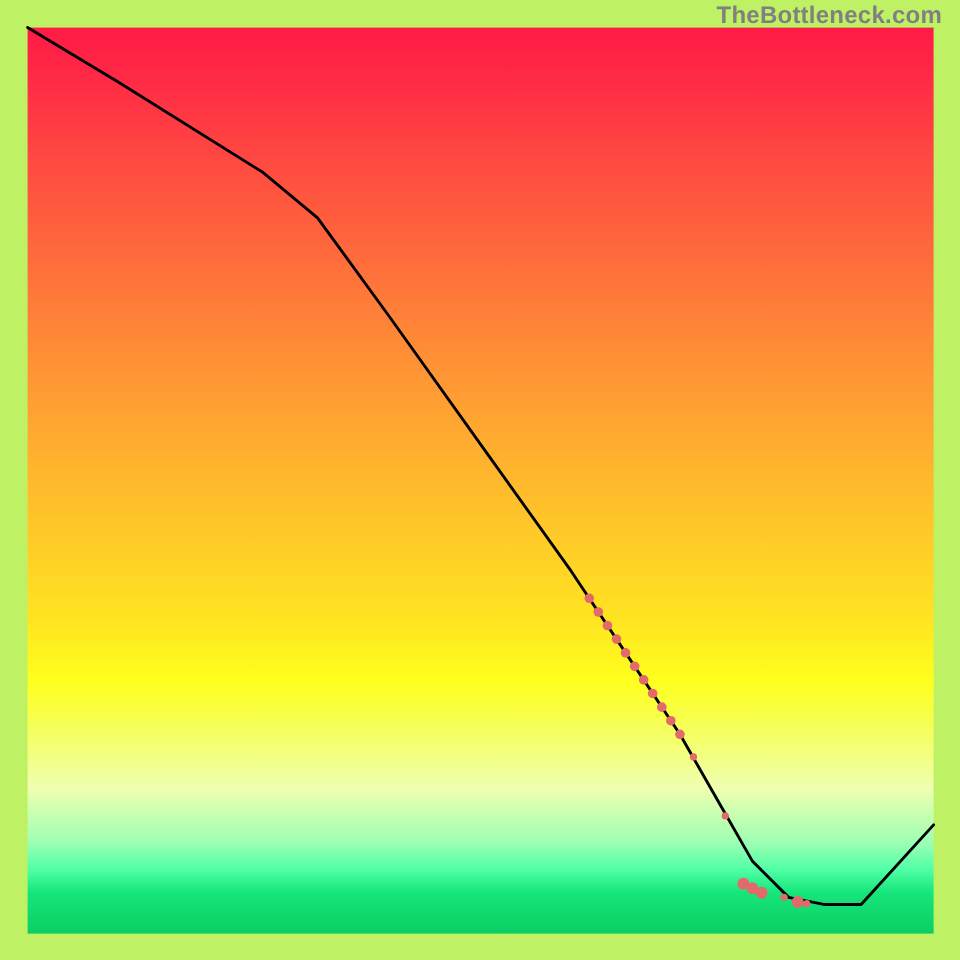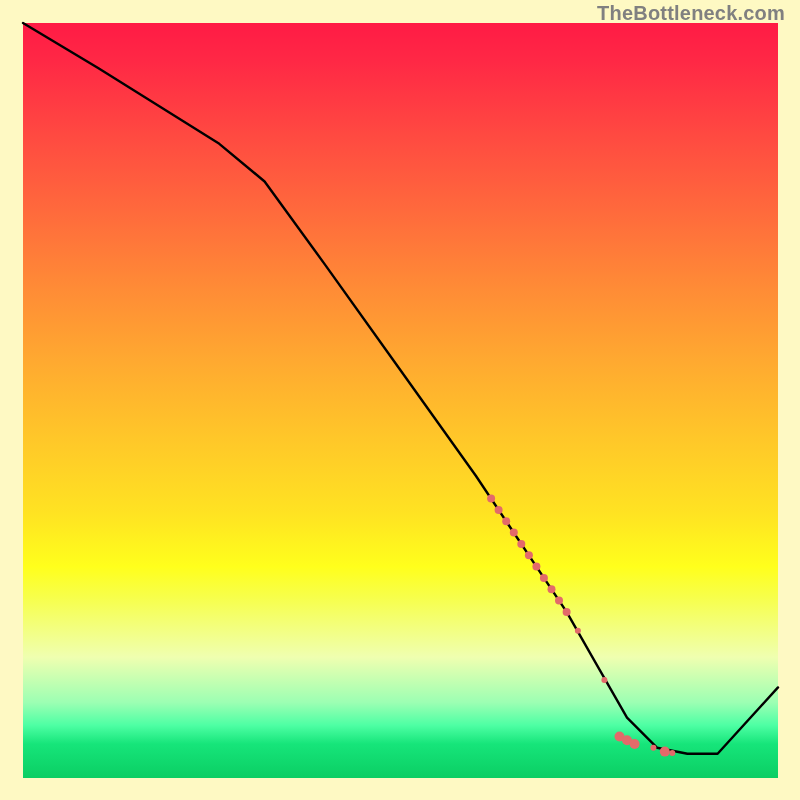--- a/index.html
+++ b/index.html
@@ -1,21 +1,21 @@
 <!DOCTYPE html>
 <html><head>
 <meta charset="utf-8">
 <style>
   * { margin: 0; padding: 0; box-sizing: border-box; }
   html, body { width: 800px; height: 800px; background: #000; overflow: hidden; }
   .frame {
     position: relative;
     width: 800px;
     height: 800px;
-    background: #fef9c3;
+    background: #bef264;
   }
   .plot-area {
     position: absolute;
     left: 22.5px;
     top: 22.5px;
     width: 755px;
     height: 755px;
     background: linear-gradient(to bottom,
       #ff1b45 0%,
       #ff2845 5%,

